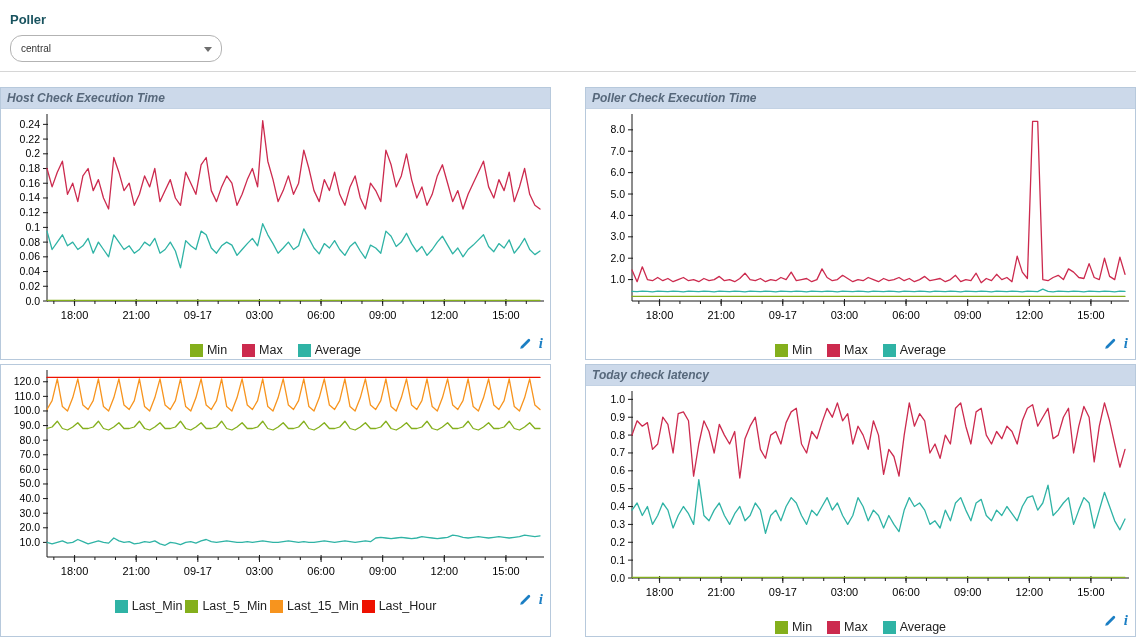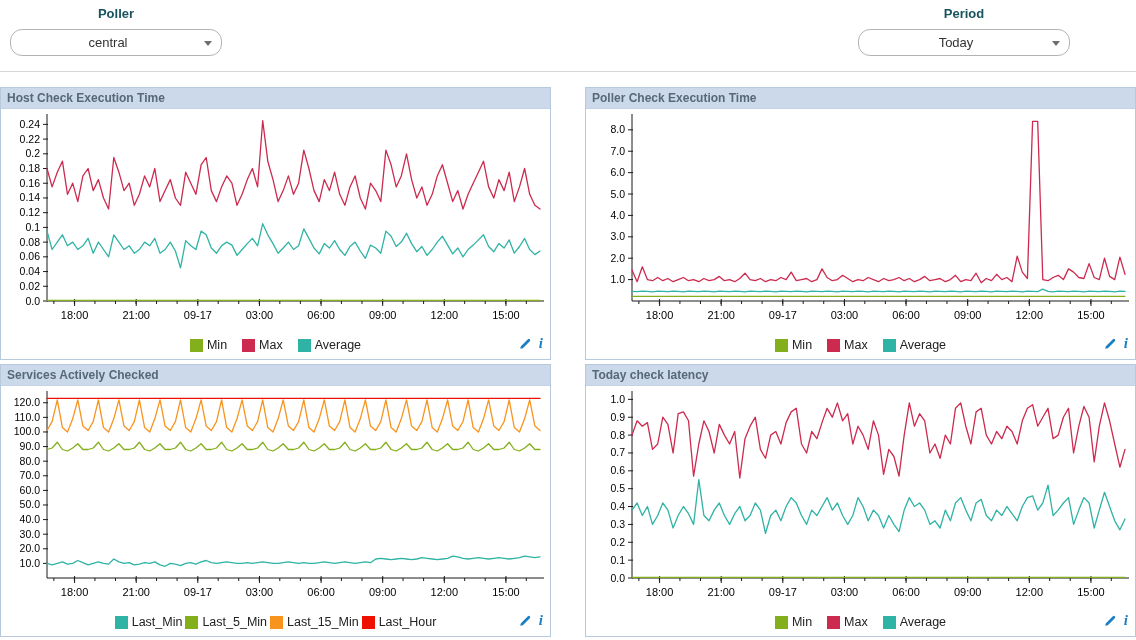--- a/index.html
+++ b/index.html
@@ -1,62 +1,55 @@
 <!DOCTYPE html>
 <html><head>
 <meta charset="utf-8">
 <style>
   * { margin:0; padding:0; box-sizing:border-box; }
   html,body { width:1136px; height:640px; overflow:hidden; background:#fff;
     font-family:"Liberation Sans", sans-serif; }
   
   .filter-bar { position:relative; height:72px; background:#fff; border-bottom:1px solid #d6d6d6; }
-  .filter-group { position:absolute; top:6px;text-align:center; }
+  .filter-group { position:absolute; top:12px; }
   .fg-poller { left:10px; }
   .fg-period { left:858px; }
   .filter-label { font-size:13px; font-weight:bold; color:#19535f; margin-bottom:8px; }
   .selectbox { position:relative; width:212px; height:27px; border:1px solid #b3b3b3;
-    border-radius:12px; background:#fff; font-size:13px; color:#333;
+    border-radius:12px; background:#fff; font-size:10px; color:#333;
     line-height:25px; padding:0 26px 0 10px; cursor:pointer; }
   .caret { position:absolute; right:9px; top:11px; width:0; height:0;
     border-left:4.5px solid transparent; border-right:4.5px solid transparent;
     border-top:5px solid #6e6e6e; }
   
   .grid { display:grid; grid-template-columns:551px 551px; column-gap:34px; row-gap:4px;
     margin-top:15px; }
   .panel { width:551px; height:273px; border:1px solid #b7c9dc; background:#fff; }
   .panel-header { height:21px; background:#ccd9ea; border-bottom:1px solid #c3d2e4;
-    color:#57687b; font-size:12px; font-weight:bold; line-height:20px; padding-left:6px; }
+    color:#57687b; font-size:12px; font-weight:bold; line-height:20px; padding-left:6px;font-style:italic; }
   .chart-wrap { width:549px; height:224px; }
   .chart-wrap svg { display:block; }
   
-  .legend-row { position:relative; height:24px; display:flex; align-items:center;
+  .legend-row { position:relative; height:24px; display:flex; align-items:flex-end;
     justify-content:center; gap:15px; font-size:12.5px; color:#222; }
   .legend-item { display:flex; align-items:center; }
   .legend-swatch { width:13px; height:13px; display:inline-block; margin-right:4px; }
   .panel-actions { position:absolute; right:7px; top:3px; display:flex; align-items:center; gap:7px; }
   .info-icon { color:#1c7fc4; font-family:"Liberation Serif", serif; font-style:italic;
     font-weight:bold; font-size:15px; line-height:15px; cursor:pointer; }
   .pencil-icon { cursor:pointer; }
 </style>
 </head>
 <body>
 
 <div class="filter-bar">
   <div class="filter-group fg-poller">
     <div class="filter-label">Poller</div>
     <div class="selectbox">
       <span>central</span>
-      <span class="caret"></span>
-    </div>
-  </div>
-  <div class="filter-group fg-period">
-    <div class="filter-label">Period</div>
-    <div class="selectbox">
-      <span>Today</span>
       <span class="caret"></span>
     </div>
   </div>
 </div>
 
 <div class="grid">
 
   <div class="panel">
     <div class="panel-header">Host Check Execution Time</div>
     <div class="chart-wrap">
@@ -243,21 +236,20 @@
       <span class="panel-actions">
         <svg class="pencil-icon" width="14" height="14" viewBox="0 0 16 16">
             <path d="M2.5 13.5l3-.7 8-8a1.5 1.5 0 0 0-2.2-2.2l-8 8z" fill="#1c7fc4"></path>
           </svg>
         <span class="info-icon">i</span>
       </span>
     </div>
   </div>
 
   <div class="panel">
-    <div class="panel-header">Services Actively Checked</div>
     <div class="chart-wrap">
         <svg width="549" height="224" viewBox="0 0 549 224">
           <line x1="46" y1="5" x2="46" y2="192" stroke="#1a1a1a" stroke-width="1"></line>
           <line x1="46" y1="192" x2="543" y2="192" stroke="#1a1a1a" stroke-width="1"></line>
           <line x1="52.84722222222222" y1="192" x2="52.84722222222222" y2="195" stroke="#1a1a1a" stroke-width="1"></line>
           <line x1="73.38888888888889" y1="192" x2="73.38888888888889" y2="195" stroke="#1a1a1a" stroke-width="1"></line>
           <line x1="93.93055555555556" y1="192" x2="93.93055555555556" y2="195" stroke="#1a1a1a" stroke-width="1"></line>
           <line x1="114.47222222222223" y1="192" x2="114.47222222222223" y2="195" stroke="#1a1a1a" stroke-width="1"></line>
           <line x1="135.01388888888889" y1="192" x2="135.01388888888889" y2="195" stroke="#1a1a1a" stroke-width="1"></line>
           <line x1="155.55555555555554" y1="192" x2="155.55555555555554" y2="195" stroke="#1a1a1a" stroke-width="1"></line>

